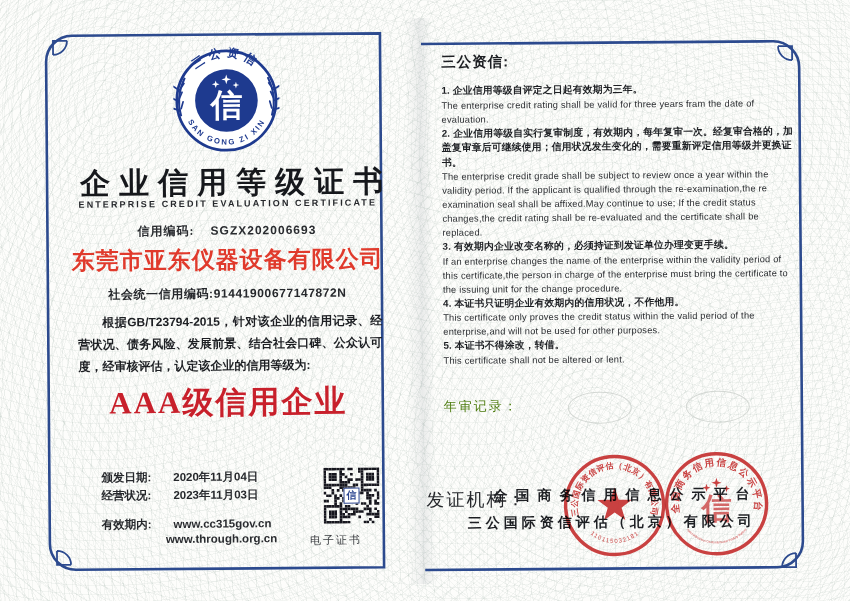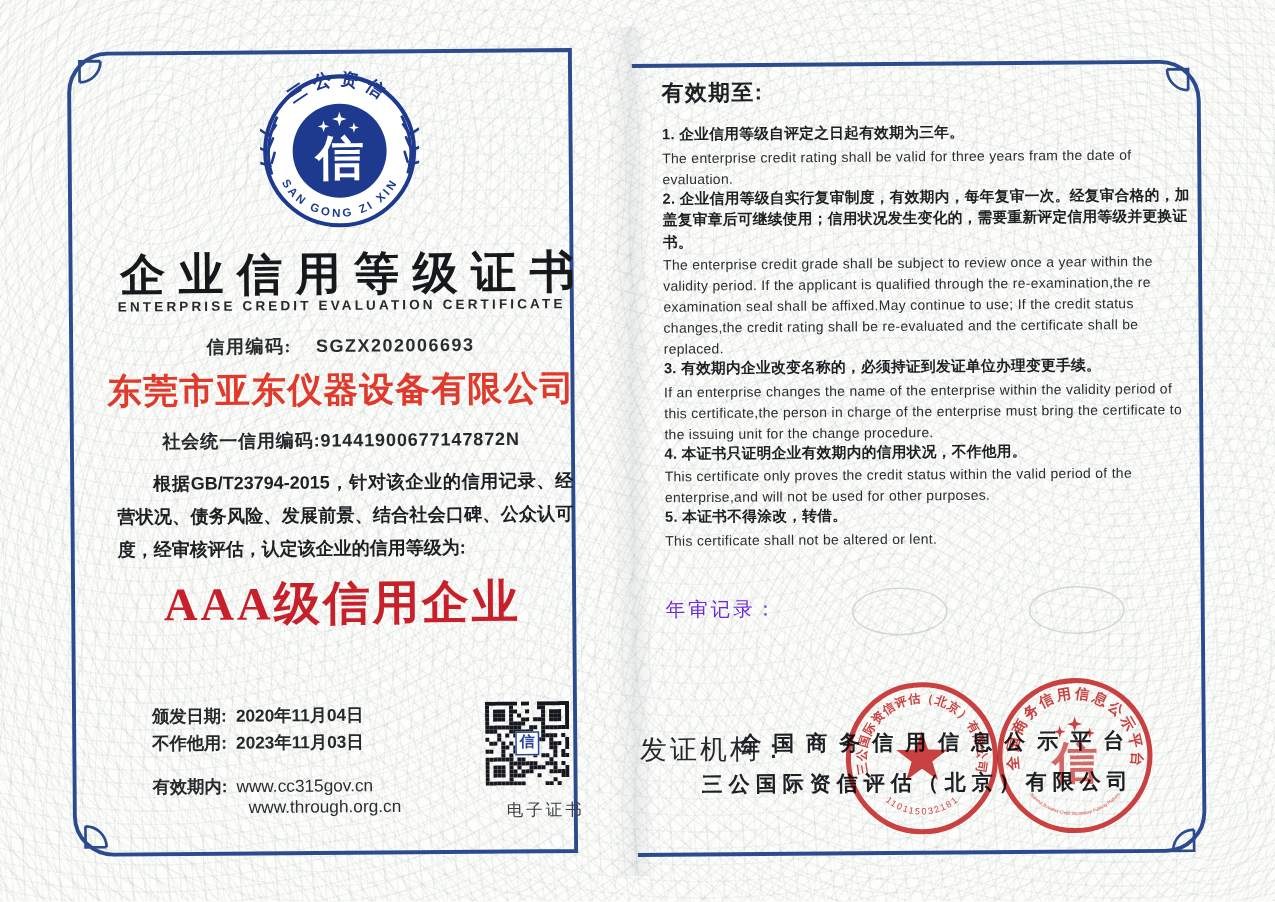--- a/index.html
+++ b/index.html
@@ -43,40 +43,40 @@
   .credit-line .lbl{margin-right:16px;font-family:Liberation Serif, serif;}
   .company{top:215px;font-size:23px;font-weight:bold;color:#e03a2c;letter-spacing:1px;white-space:nowrap;}
   .social{top:256px;font-size:12px;font-weight:bold;color:#26282c;letter-spacing:0.6px;white-space:nowrap;}
   .paragraph{position:absolute;left:34px;width:304px;top:281px;font-size:12px;font-weight:bold;
     color:#1d1f23;line-height:22px;text-align:justify;text-indent:2em;}
   .rating{top:352px;font-family:"Liberation Serif",serif;font-size:31px;font-weight:bold;
     color:#c8202b;letter-spacing:2px;white-space:nowrap;}
 
   .meta{position:absolute;left:56px;top:0;font-size:11.5px;font-weight:bold;color:#26282c;}
   .meta-row{position:absolute;left:0;white-space:nowrap;}
-  .meta-row .lbl{margin-right:6px;text-align:right;}
+  .meta-row .lbl{margin-right:22px;text-align:right;}
   .mr1{top:440px;} .mr2{top:458px;} .mr3{top:487px;font-weight:bold;}
   .mr4{top:503px;padding-left:64px;}
-  .meta-url{font-weight:normal;color:#2a2c30;}
+  .meta-url{font-weight:bold;color:#2a2c30;}
 
   .qr-wrap{position:absolute;left:278px;top:439px;width:56px;height:56px;}
   .qr-wrap svg{position:absolute;inset:0;}
   .qr-logo{position:absolute;left:20px;top:20px;width:16px;height:16px;background:#fff;
     border:1.5px solid #2b4590;box-sizing:border-box;text-align:center;
     font-size:10px;line-height:13px;font-weight:bold;color:#2b4590;}
-  .qr-label{position:absolute;left:278px;top:504px;width:80px;text-align:center;
+  .qr-label{position:absolute;left:250px;top:504px;width:80px;text-align:center;
     font-size:11px;color:#3a3c40;letter-spacing:2px;}
 
   
   .notes-head{position:absolute;left:20px;top:17px;font-size:14.5px;font-weight:bold;color:#1d1f23;letter-spacing:1px;}
   .notes{position:absolute;left:20px;top:48px;width:352px;color:#1d1f23;}
   .note-zh{font-size:9.8px;font-weight:bold;line-height:14.5px;letter-spacing:0.2px;}
   .note-en{font-size:9.3px;line-height:14px;color:#2a2c30;letter-spacing:0.2px;}
 
-  .annual-label{position:absolute;left:20px;top:362px;font-size:13px;color:#6d28d9;letter-spacing:2px;}
+  .annual-label{position:absolute;left:20px;top:362px;font-size:13px;color:#4d7c0f;letter-spacing:2px;}
   .oval{position:absolute;width:62px;height:30px;border:1px solid #d3d7d3;border-radius:50%;}
   .oval1{left:144px;top:357px;} .oval2{left:262px;top:357px;}
 
   .issuer-label{position:absolute;left:2px;top:452px;font-size:18px;color:#26282c;letter-spacing:2px;}
   .org1{position:absolute;left:56px;top:452px;width:290px;text-align:center;font-size:14px;
     font-weight:bold;color:#1d1f23;letter-spacing:8px;white-space:nowrap;}
   .org2{position:absolute;left:22px;top:479px;width:330px;text-align:center;font-size:14px;
     font-weight:bold;color:#1d1f23;letter-spacing:4px;white-space:nowrap;}
 
   .stamp{position:absolute;width:112px;height:112px;mix-blend-mode:multiply;opacity:.92;}
@@ -141,21 +141,21 @@
     <div class="paragraph">根据GB/T23794-2015，针对该企业的信用记录、经营状况、债务风险、发展前景、结合社会口碑、公众认可度，经审核评估，认定该企业的信用等级为:</div>
     <div class="pl-content">
           <div class="plc rating">AAA级信用企业</div>
         </div>
 
     <div class="meta">
       <div class="meta-row mr1">
         <span class="lbl">颁发日期:</span><span>2020年11月04日</span>
       </div>
       <div class="meta-row mr2">
-        <span class="lbl">不作他用:</span><span>2023年11月03日</span>
+        <span class="lbl">经营状况:</span><span>2023年11月03日</span>
       </div>
       <div class="meta-row mr3">
         <span class="lbl">有效期内:</span><span class="meta-url">www.cc315gov.cn</span>
       </div>
       <div class="meta-row mr4">
         <span class="meta-url">www.through.org.cn</span>
       </div>
     </div>
 
     <div class="qr-wrap">
@@ -390,21 +390,21 @@
     <div class="qr-label">电子证书</div>
   </section>
 
   <section class="page page-right">
     <svg class="frame" viewBox="0 0 382 538">
       <path d="M 0 8 H 352 A 26 26 0 0 1 378 34 V 508 A 26 26 0 0 1 352 534 H 0" fill="none" stroke="#2c4a8e" stroke-width="2.6"></path>
       <path d="M 371 27 V 13 H 357 M 357 13 A 14 14 0 0 0 371 27" fill="none" stroke="#2c4a8e" stroke-width="1.8"></path>
       <path d="M 371 520 V 534 H 357 M 357 534 A 14 14 0 0 1 371 520" fill="none" stroke="#2c4a8e" stroke-width="1.8"></path>
     </svg>
 
-    <div class="notes-head">有效期至:</div>
+    <div class="notes-head">三公资信:</div>
 
     <div class="notes">
       <div>
         <div class="note-zh">1. 企业信用等级自评定之日起有效期为三年。</div>
         <div class="note-en">The enterprise credit rating shall be valid for three years fram the date of evaluation.</div>
       </div>
       <div>
         <div class="note-zh">2. 企业信用等级自实行复审制度，有效期内，每年复审一次。经复审合格的，加盖复审章后可继续使用；信用状况发生变化的，需要重新评定信用等级并更换证书。</div>
         <div class="note-en">The enterprise credit grade shall be subject to review once a year within the validity period. If the applicant is qualified through the re-examination,the re examination seal shall be affixed.May continue to use; If the credit status changes,the credit rating shall be re-evaluated and the certificate shall be replaced.</div>
       </div>

